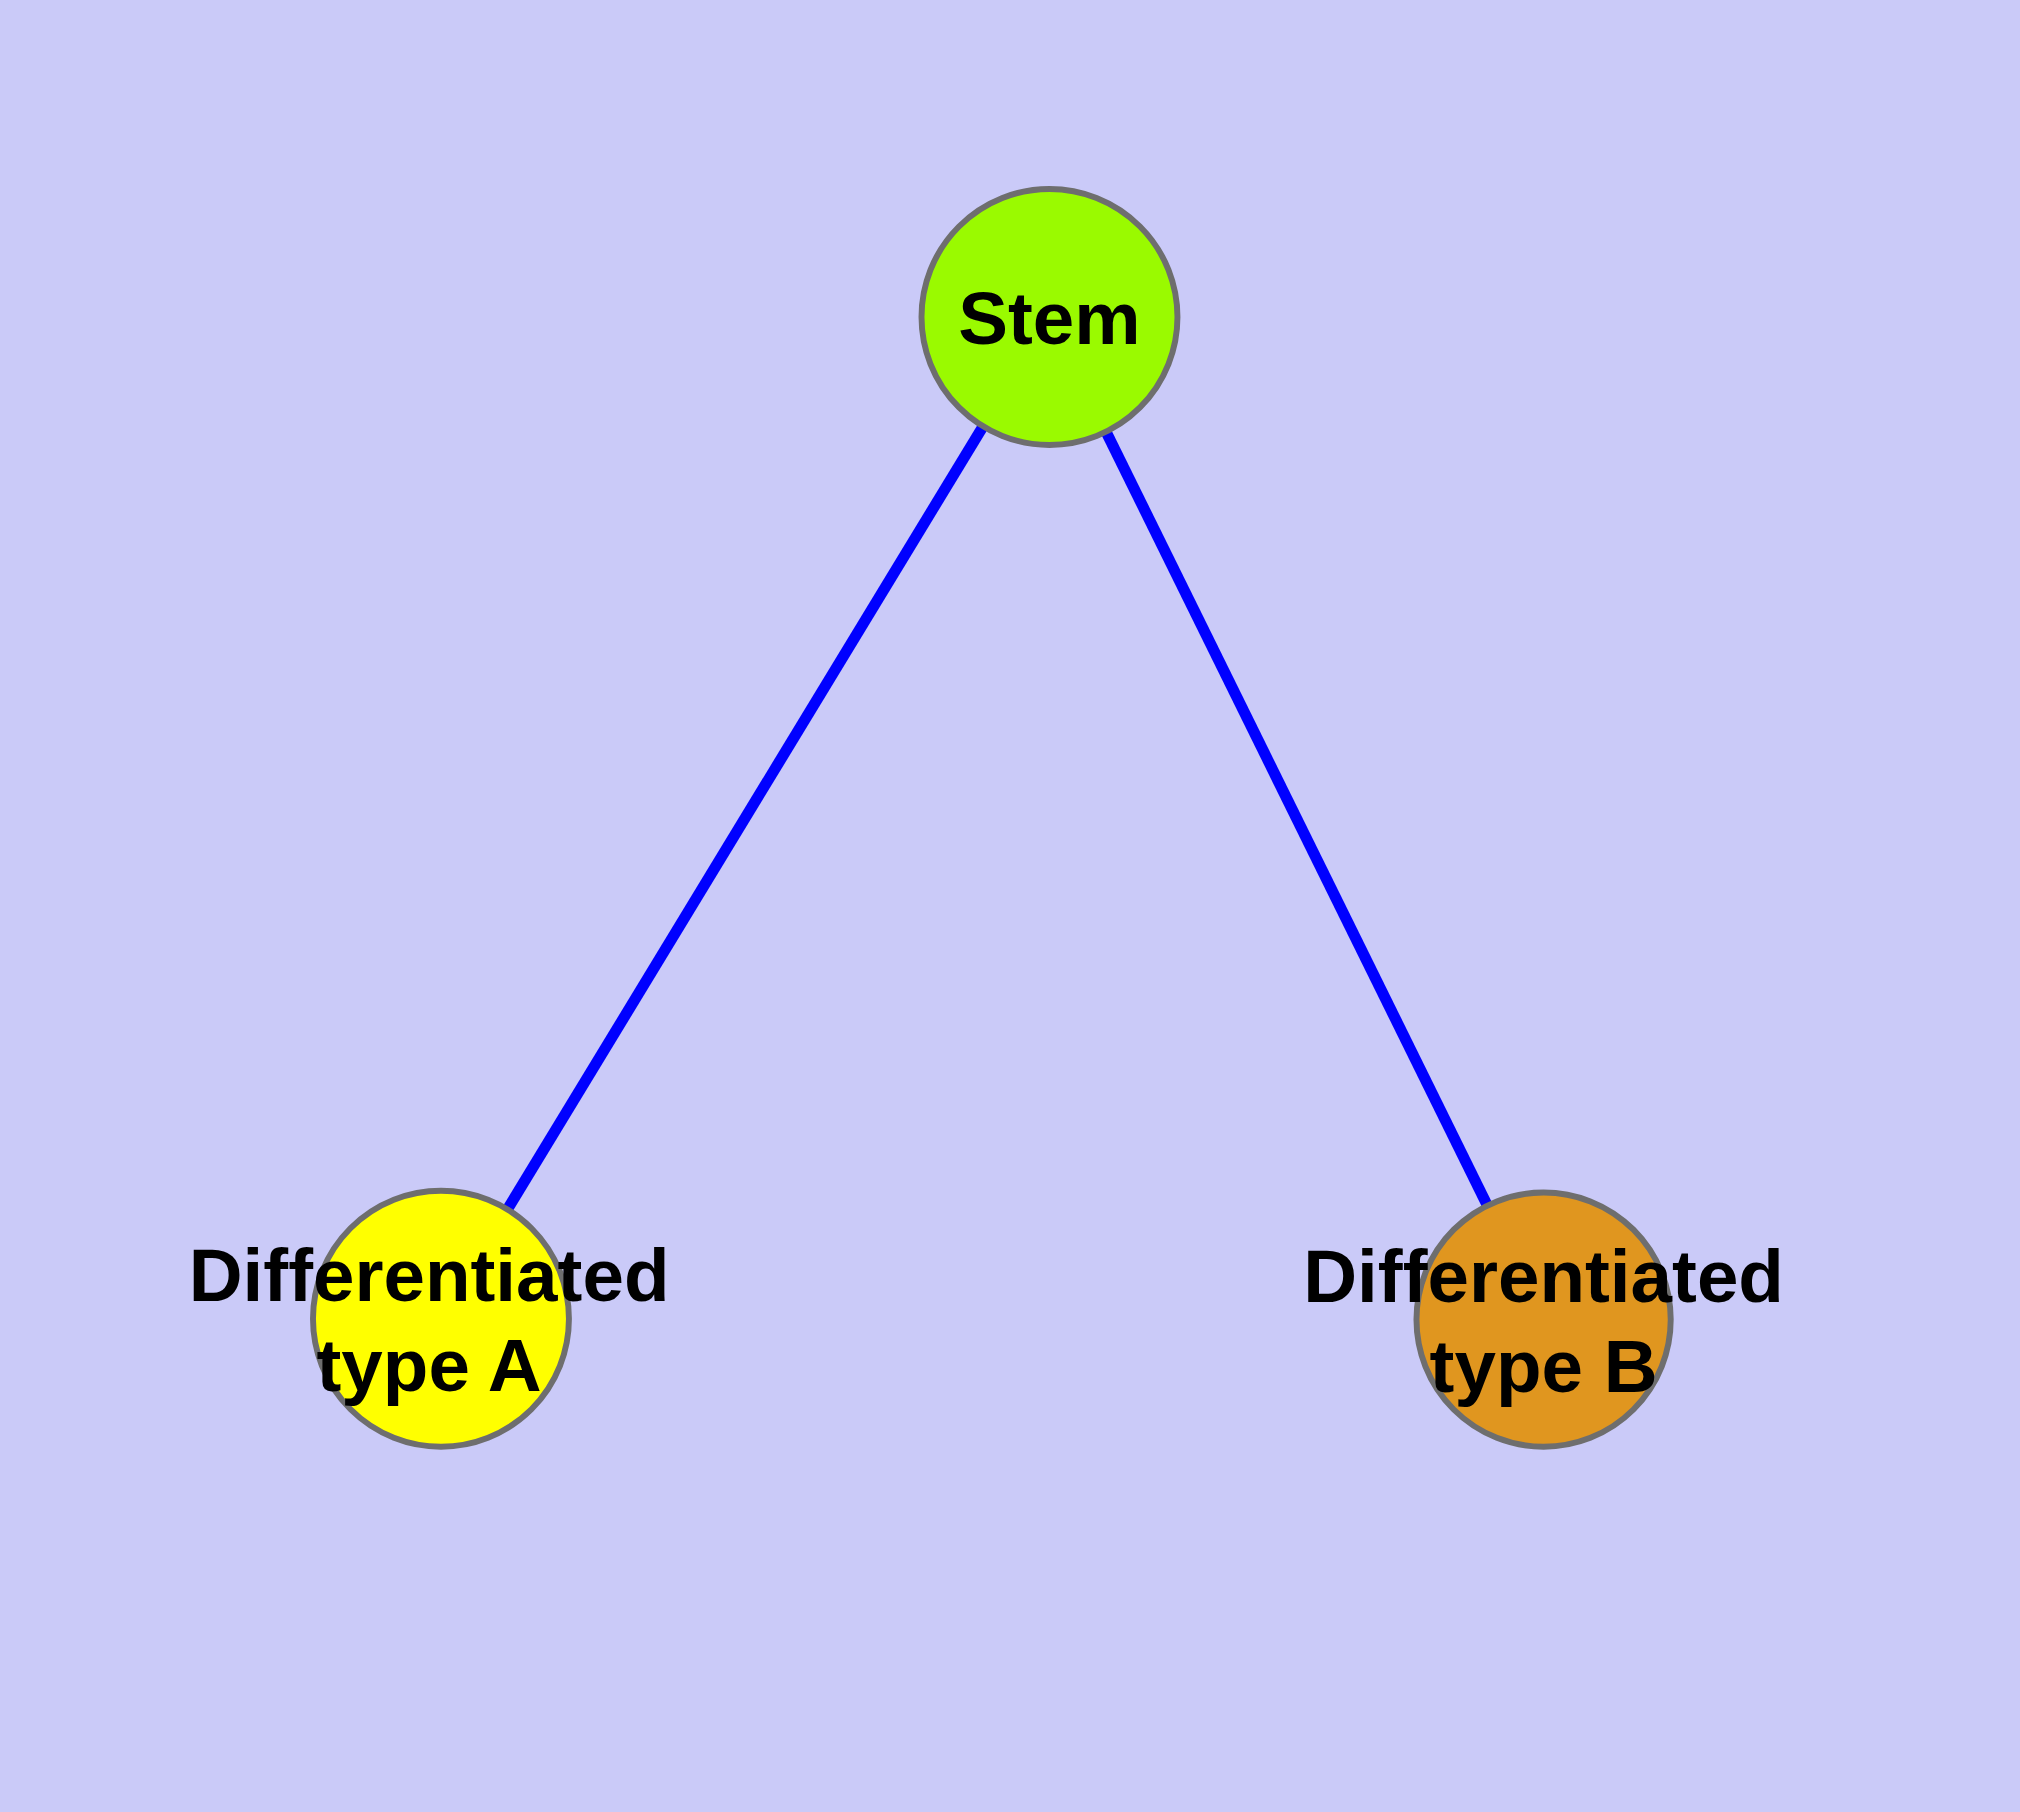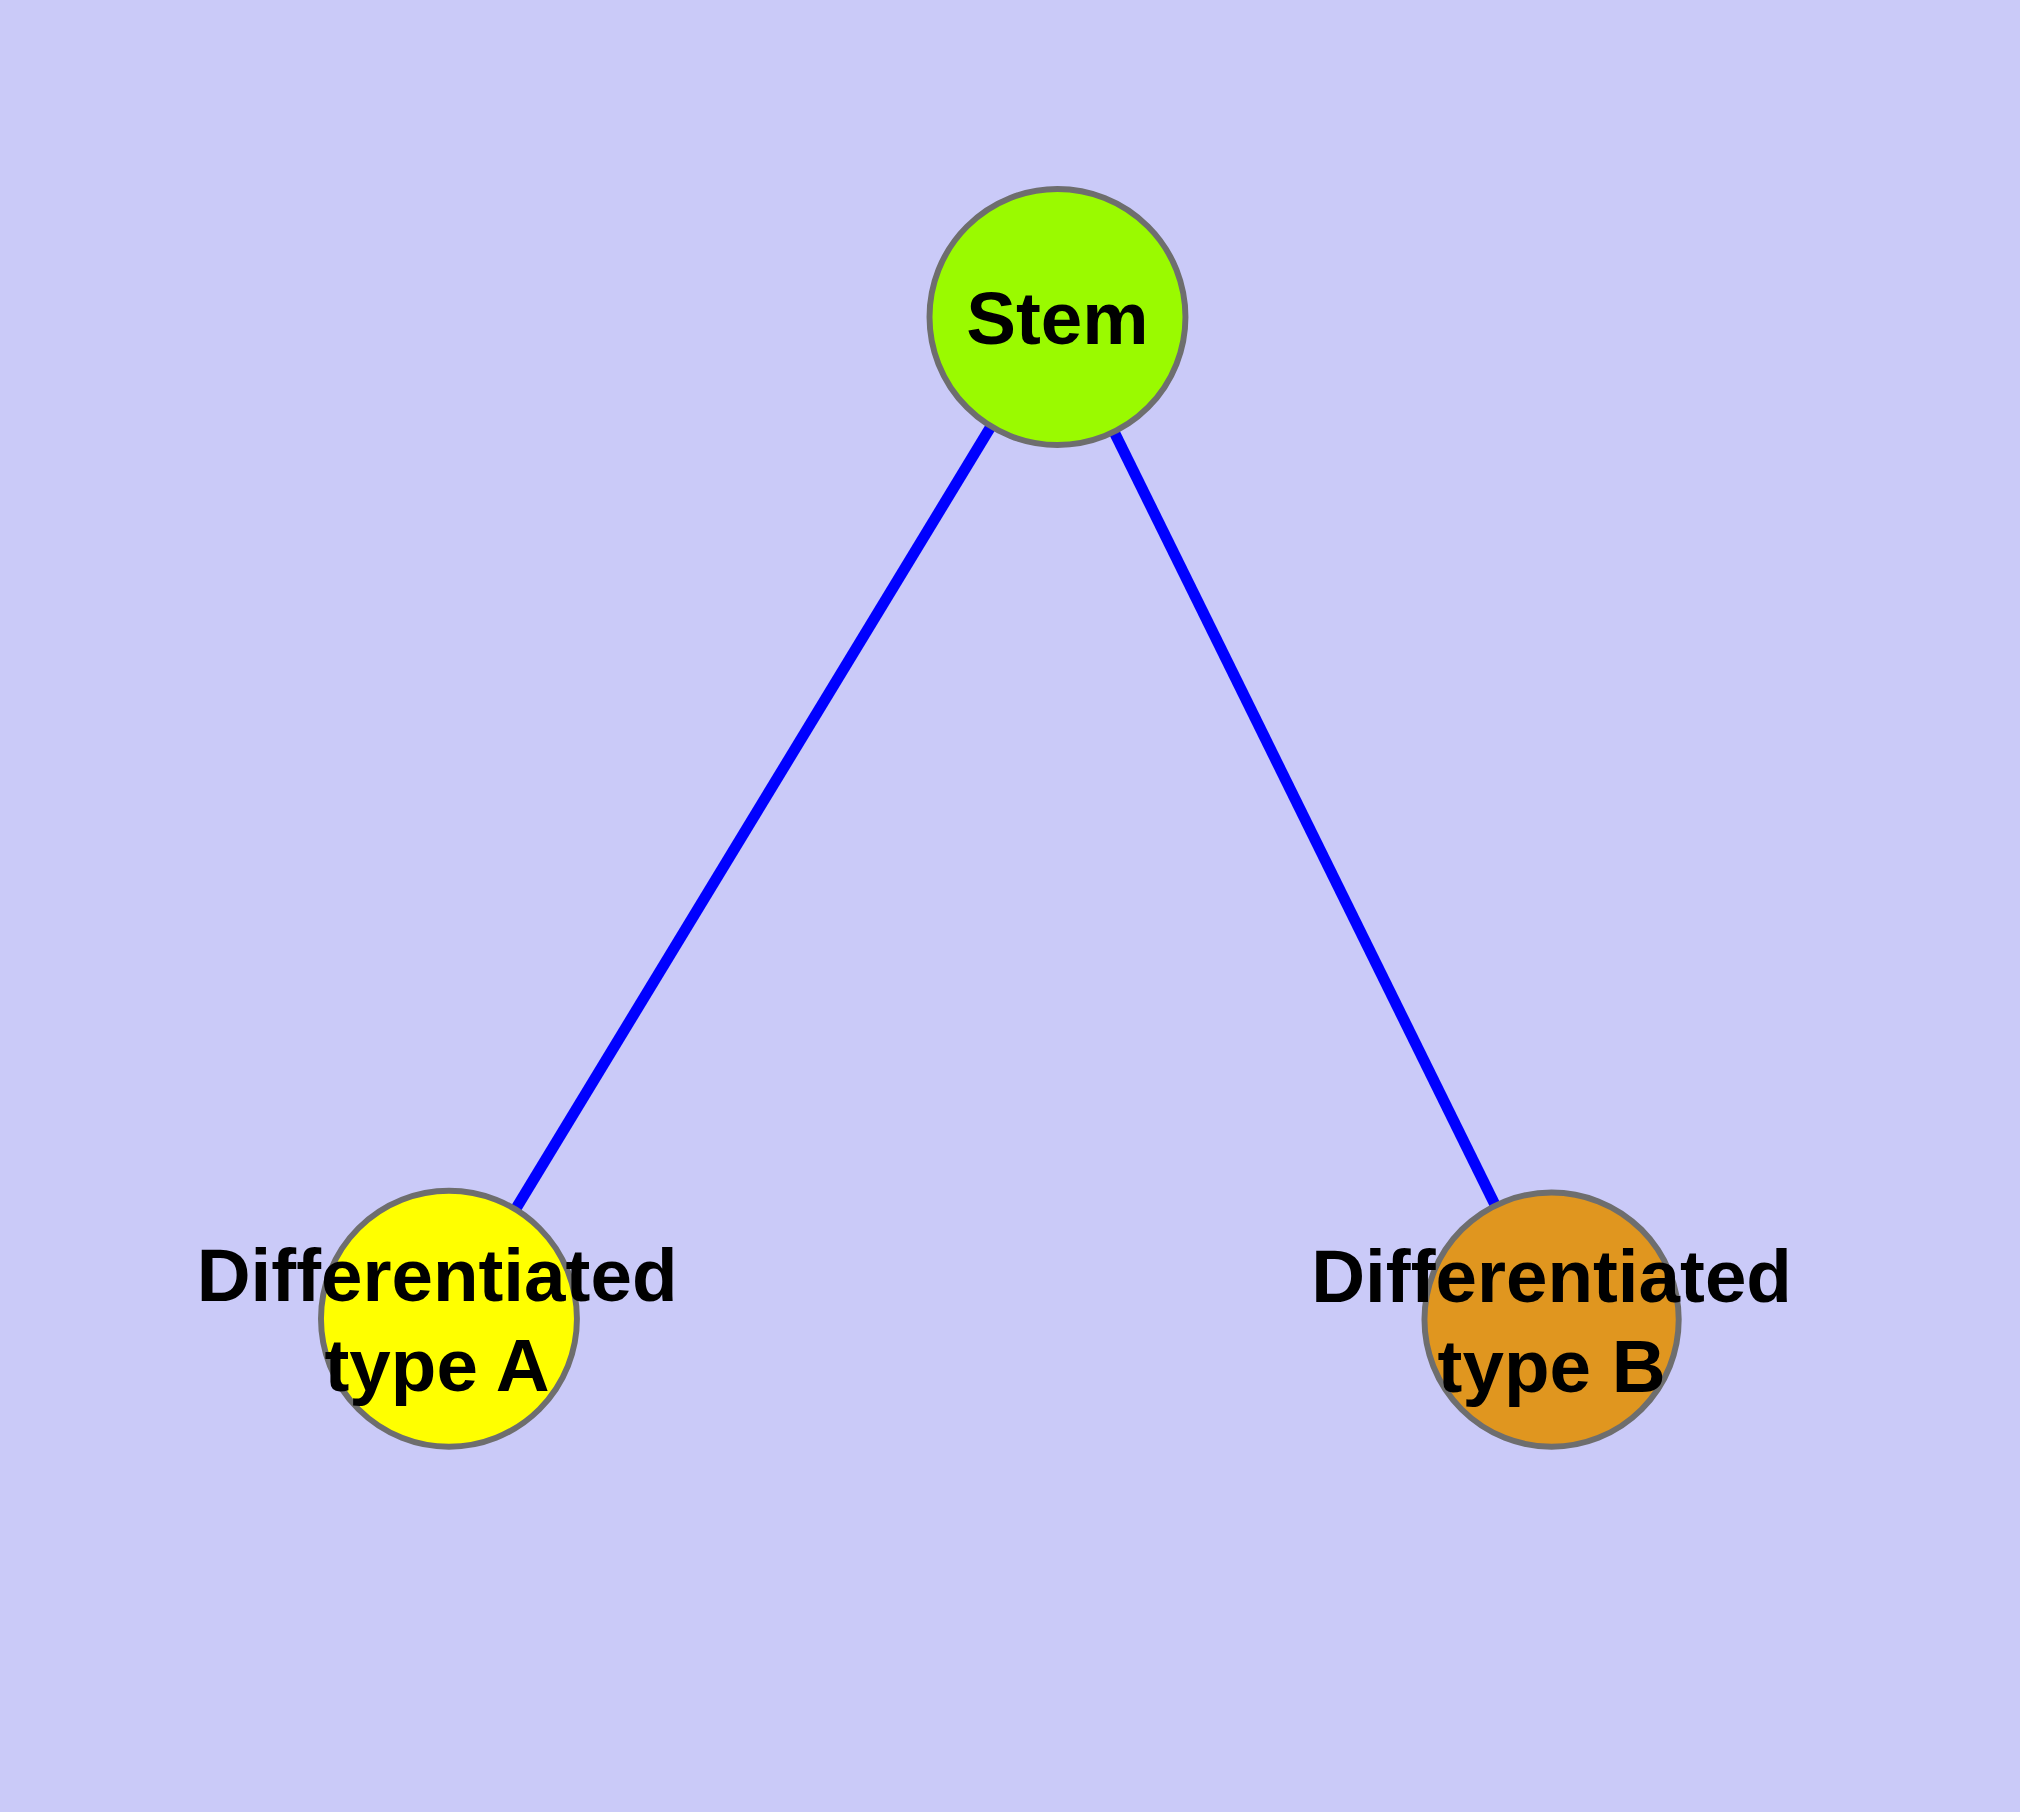--- a/index.html
+++ b/index.html
@@ -7,21 +7,20 @@
     padding: 0;
     width: 2021px;
     height: 1812px;
     overflow: hidden;
     font-family: "Liberation Sans", sans-serif;
   }
   #stage {
     width: 1614px;
     height: 1812px;
     position: relative;
-    margin-left: 8px;
   }
   svg text {
     font-family: "Liberation Sans", "DejaVu Sans", sans-serif;
     font-weight: bold;
   }
 </style>
 </head>
 <body style="background: rgb(202, 202, 248);">
 
 <div id="stage">

